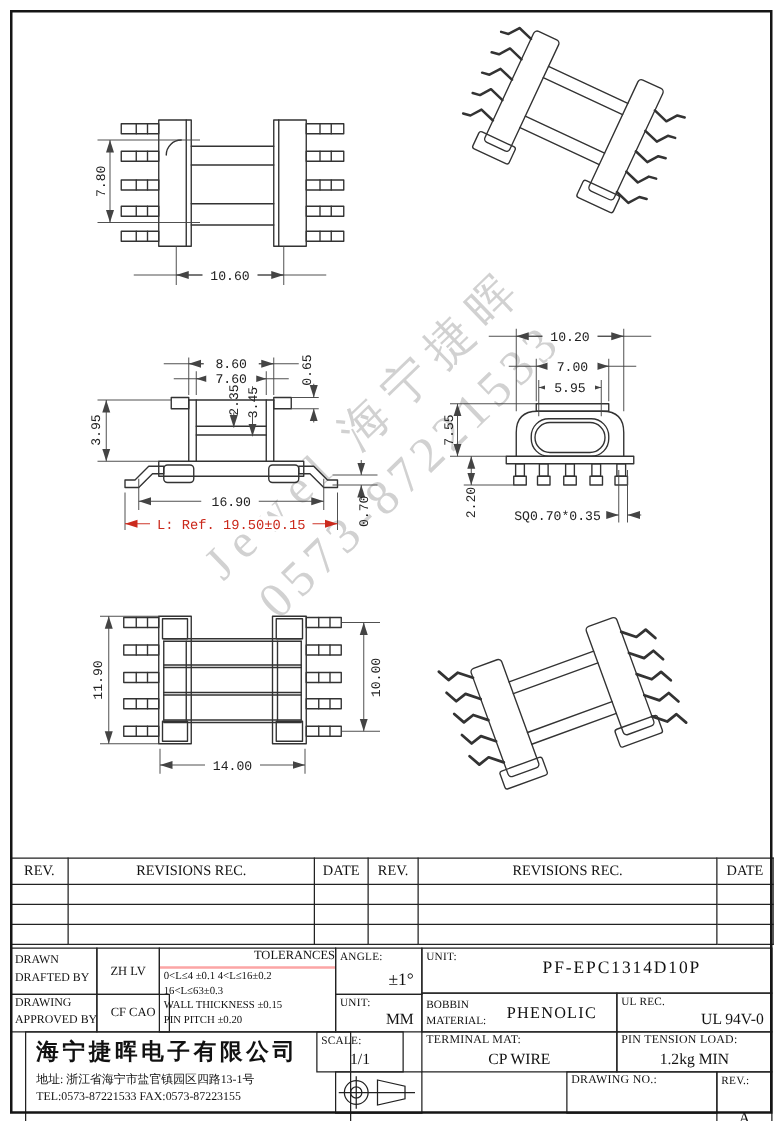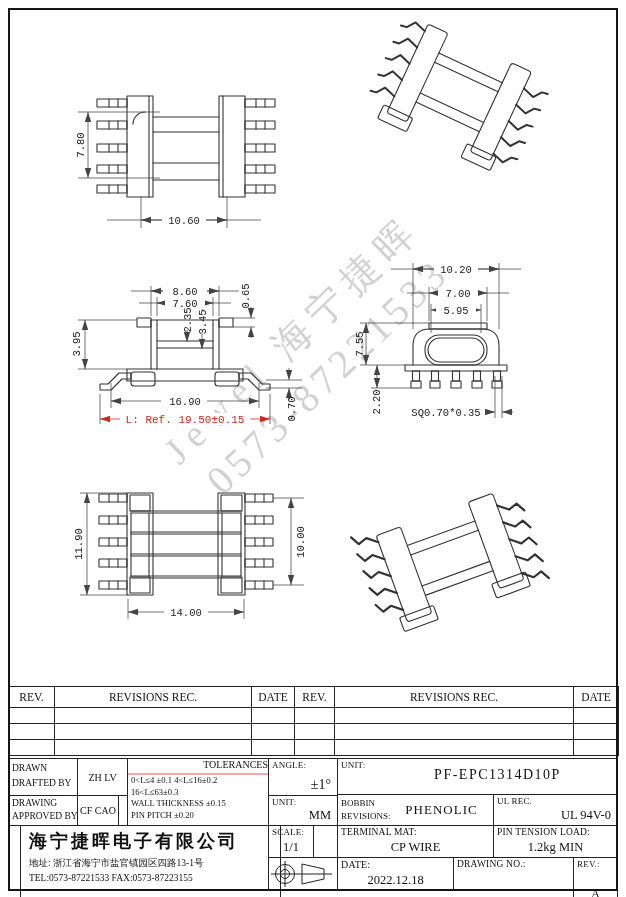--- a/index.html
+++ b/index.html
@@ -423,21 +423,21 @@
       </div>
       <div class="tb-cell" style="left:69px;top:0;width:51px;height:38px">
         <div class="name-c">ZH LV</div>
       </div>
       <div class="tb-cell" style="left:0;top:37px;width:70px;height:31px">
         <div class="two-line" style="line-height:13px;top:1px">
           <div>DRAWING</div>
           <div>APPROVED BY</div>
         </div>
       </div>
-      <div class="tb-cell" style="left:69px;top:37px;width:42px;height:31px">
+      <div class="tb-cell" style="left:69px;top:37px;width:59px;height:31px">
         <div class="name-c">CF CAO</div>
       </div>
       <div class="tb-cell" style="left:119px;top:0;width:142px;height:68px">
         <div class="tol-head">TOLERANCES</div>
         <div class="tol-lines">
           <div>0&lt;L≤4 ±0.1 4&lt;L≤16±0.2</div>
           <div>16&lt;L≤63±0.3</div>
           <div>WALL THICKNESS ±0.15</div>
           <div>PIN PITCH ±0.20</div>
         </div>
@@ -448,21 +448,21 @@
       </div>
       <div class="tb-cell" style="left:260px;top:37px;width:70px;height:31px">
         <div class="lbl">UNIT:</div>
         <div class="val-r">MM</div>
       </div>
       <div class="tb-cell" style="left:12px;top:67px;width:261px;height:78px">
         <div class="company-name">海宁捷晖电子有限公司</div>
         <div class="company-line" style="top:31px">地址: 浙江省海宁市盐官镇园区四路13-1号</div>
         <div class="company-line" style="top:47px">TEL:0573-87221533 FAX:0573-87223155</div>
       </div>
-      <div class="tb-cell" style="left:260px;top:67px;width:46px;height:33px">
+      <div class="tb-cell" style="left:245px;top:67px;width:70px;height:33px">
         <div class="lbl">SCALE:</div>
         <div class="val-c">1/1</div>
       </div>
       <div class="tb-cell" style="left:260px;top:99px;width:70px;height:34px">
         <svg width="68" height="32" viewBox="0 0 68 32">
           <g stroke="#222" fill="none" stroke-width="1">
             <circle cx="16" cy="16" r="9.5"></circle>
             <circle cx="16" cy="16" r="4.5"></circle>
             <line x1="2" y1="16" x2="63" y2="16"></line>
             <line x1="16" y1="3" x2="16" y2="29"></line>
@@ -470,40 +470,36 @@
           </g>
         </svg>
       </div>
       <div class="tb-cell" style="left:329px;top:0;width:281px;height:37px">
         <div class="lbl">UNIT:</div>
         <div class="big-title">PF-EPC1314D10P</div>
       </div>
       <div class="tb-cell" style="left:329px;top:36px;width:157px;height:32px">
         <div class="two-line" style="line-height:13px;top:2px;font-size:9px">
           <div>BOBBIN</div>
-          <div>REVISIONS:</div>
+          <div>MATERIAL:</div>
         </div>
         <div class="mat-val">PHENOLIC</div>
       </div>
       <div class="tb-cell" style="left:485px;top:36px;width:125px;height:32px">
         <div class="lbl">UL REC.</div>
         <div class="val-r">UL 94V-0</div>
       </div>
       <div class="tb-cell" style="left:329px;top:67px;width:157px;height:33px">
         <div class="lbl" style="font-size:9.5px">TERMINAL MAT:</div>
         <div class="val-c">CP WIRE</div>
       </div>
       <div class="tb-cell" style="left:485px;top:67px;width:125px;height:33px">
         <div class="lbl" style="font-size:9.5px">PIN TENSION LOAD:</div>
         <div class="val-c">1.2kg MIN</div>
       </div>
-      <div class="tb-cell" style="left:329px;top:99px;width:117px;height:34px">
-        <div class="lbl" style="font-size:10px">DATE:</div>
-        <div class="val-c">2022.12.18</div>
-      </div>
       <div class="tb-cell" style="left:445px;top:99px;width:121px;height:34px">
         <div class="lbl" style="font-size:9.5px">DRAWING NO.:</div>
       </div>
       <div class="tb-cell" style="left:565px;top:99px;width:45px;height:48px">
         <div class="lbl">REV.:</div>
         <div class="val-c">A</div>
       </div>
     </div>
 
     <div class="frame-border"></div>

